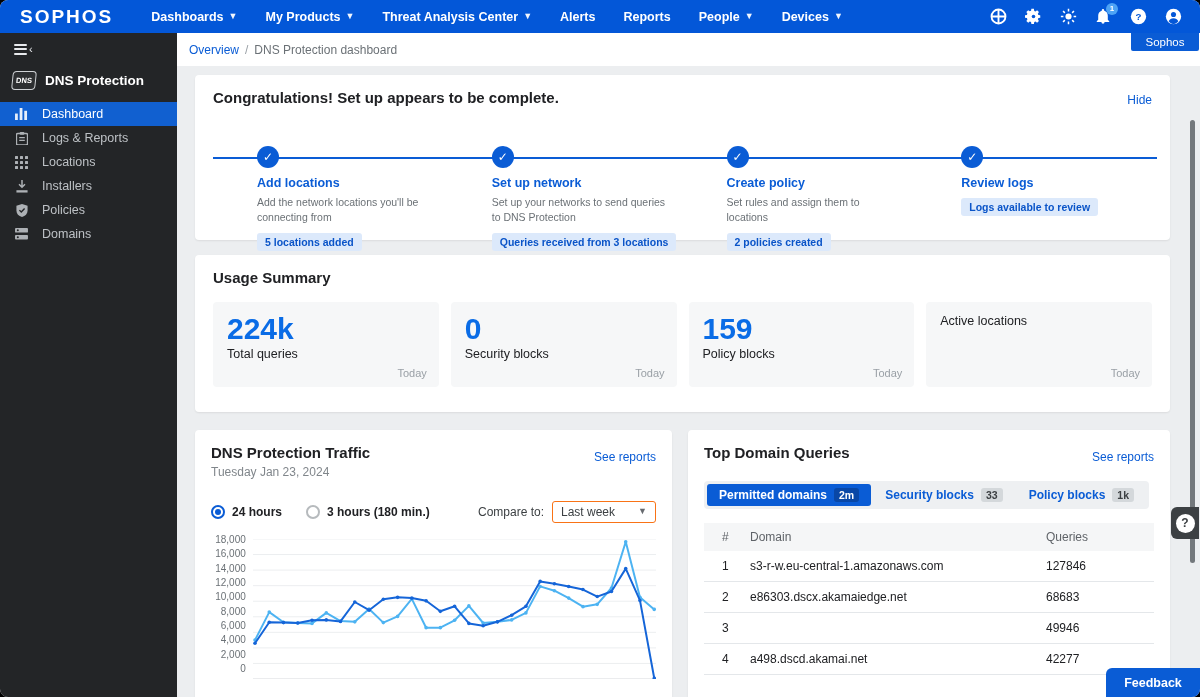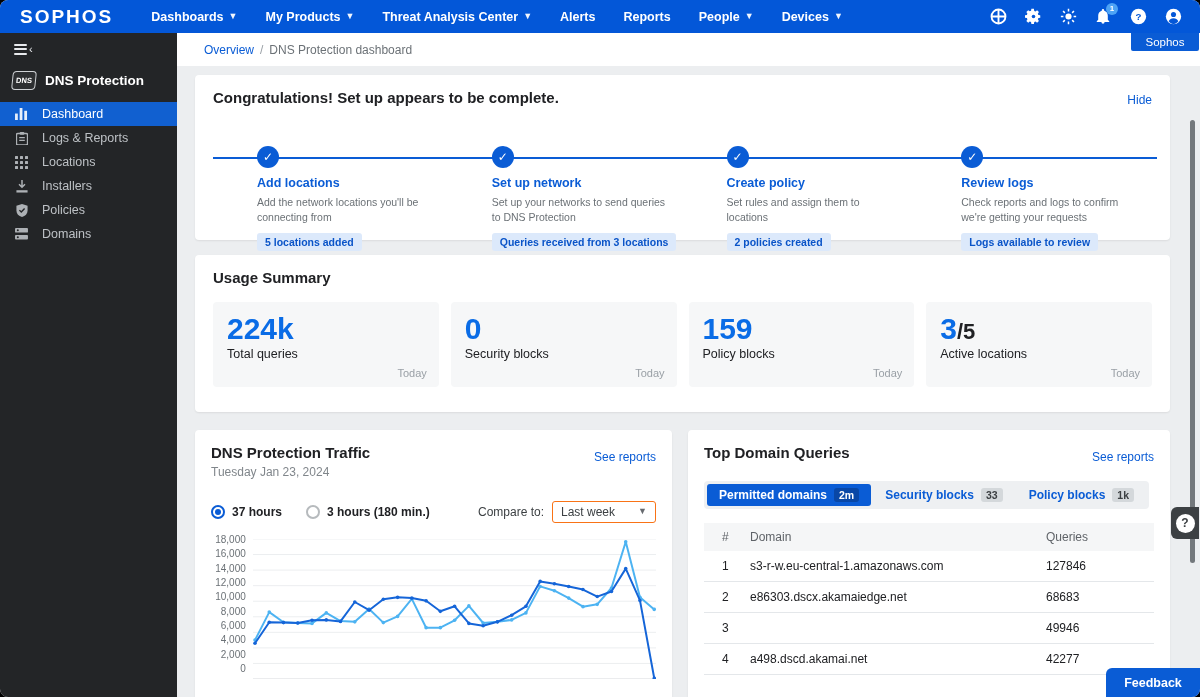--- a/index.html
+++ b/index.html
@@ -32,21 +32,21 @@
   .lt{font-size:11px;color:#e8eaed;}
   .product{display:flex;align-items:center;gap:9px;padding:8px 12px 12px;color:#fff;font-weight:bold;font-size:13.5px;}
   .dns-badge{width:24px;height:19px;border:1.5px solid #cfd2d5;border-radius:4px;font-size:7.5px;font-weight:bold;color:#fff;display:flex;align-items:center;justify-content:center;background:#2d2f31;transform:skewX(-6deg);}
   .side-item{display:flex;align-items:center;gap:13px;height:24px;padding:4px 14px;font-size:12.5px;cursor:pointer;color:#bdc1c5;}
   .side-item.active{background:var(--active-item);color:#fff;}
   .side-item .sico{width:15px;display:flex;justify-content:center;opacity:.9;}
   .dotgrid{display:grid;grid-template-columns:repeat(3,3px);grid-gap:2px;}
   .dotgrid i{width:3px;height:3px;background:currentColor;border-radius:.5px;}
 
   
-  .crumbbar{position:absolute;left:177px;top:33px;width:1023px;height:33px;background:#fff;display:flex;align-items:center;padding-left:27px;z-index:10;}
+  .crumbbar{position:absolute;left:177px;top:33px;width:1023px;height:33px;background:#fff;display:flex;align-items:center;padding-left:12px;z-index:10;}
   .crumb-link{color:var(--accent);cursor:pointer;}
   .crumb-sep{color:#9aa0a6;margin:0 6px;}
   .crumb-cur{color:#6b7176;}
 
   
   .main{position:absolute;left:177px;top:66px;width:1023px;height:631px;padding:9px 30px 0 18px;}
   .card{background:var(--card);border-radius:4px;box-shadow:0 1px 2px rgba(0,0,0,.08);}
 
   
   .banner{height:165px;padding:14px 18px;position:relative;margin-bottom:15px;}
@@ -296,21 +296,20 @@
           </div>
           <div class="step">
             <span class="circ">✓</span>
             <h3>Create policy</h3>
             <p>Set rules and assign them to locations</p>
             <span class="sbadge">2 policies created</span>
           </div>
           <div class="step">
             <span class="circ">✓</span>
             <h3>Review logs</h3>
-            <p>Check reports and logs to confirm we're getting your requests</p>
             <span class="sbadge">Logs available to review</span>
           </div>
         </div>
       </div>
     </div>
 
     <div class="card usage">
       <h2>Usage Summary</h2>
       <div class="stats">
         <div class="stat">
@@ -322,37 +321,36 @@
           <div class="num">0</div>
           <div class="lbl">Security blocks</div>
           <div class="when">Today</div>
         </div>
         <div class="stat">
           <div class="num">159</div>
           <div class="lbl">Policy blocks</div>
           <div class="when">Today</div>
         </div>
         <div class="stat">
-          <div class="num"><span>3</span><span class="den">/5</span></div>
           <div class="lbl">Active locations</div>
           <div class="when">Today</div>
         </div>
       </div>
     </div>
 
     <div class="bottom">
 
       <div class="card panel traffic">
         <h2>DNS Protection Traffic</h2>
         <div class="tdate">Tuesday Jan 23, 2024</div>
         <span class="see">See reports</span>
         <div class="controls">
           <span class="radio">
               <span class="rdot on"></span>
-              <span class="rlbl">37 hours</span>
+              <span class="rlbl">24 hours</span>
             </span>
           <span class="radio">
               <span class="rdot"></span>
               <span class="rlbl">3 hours (180 min.)</span>
             </span>
           <span class="compare">
             <span>Compare to:</span>
             <span class="select">
                 <span class="cv">Last week</span>
                 <span class="chev" style="color:#5f6368;">▼</span>

